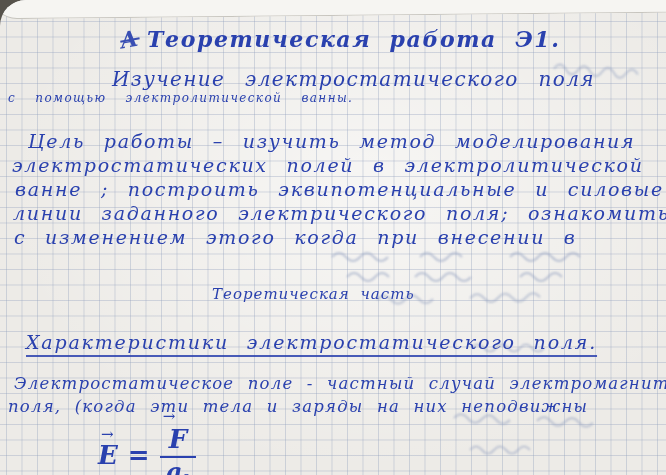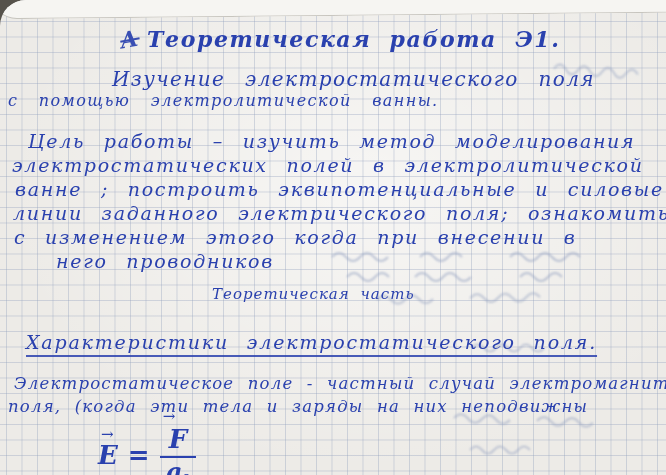--- a/index.html
+++ b/index.html
@@ -34,21 +34,21 @@
   .ink{color:#2a41ae;font-style:italic;position:absolute;white-space:nowrap;z-index:5;}
   .title{
     top:26px;left:60px;width:560px;text-align:center;
     font-size:22px;letter-spacing:1.6px;word-spacing:9px;font-weight:bold;
   }
   .strike{
     display:inline-block;text-decoration:line-through;
     transform:rotate(-10deg);margin-right:8px;opacity:.92;
   }
   .sub1{top:67px;left:112px;font-size:20px;letter-spacing:1.4px;word-spacing:12px;}
-  .sub2{top:91px;left:8px;font-size:16px;letter-spacing:1.4px;word-spacing:14px;}
+  .sub2{top:91px;left:8px;font-size:12px;letter-spacing:1.4px;word-spacing:14px;}
   .goal{font-size:19px;letter-spacing:1.7px;word-spacing:11px;}
   .gl1{top:130px;left:20px;margin-left:8px;}
   .gl2{top:154px;left:12px;}
   .gl3{top:178px;left:15px;}
   .gl4{top:202px;left:13px;}
   .gl5{top:226px;left:14px;}
   .gl6{top:250px;left:56px;}
   .section-heading{top:285px;left:212px;font-size:15px;letter-spacing:1px;word-spacing:5px;}
   .subsection-heading{
     top:331px;left:26px;font-size:19px;letter-spacing:1.8px;word-spacing:10px;
@@ -118,21 +118,20 @@
     </div>
 
     <div class="ink sub1">Изучение электростатического поля</div>
     <div class="ink sub2">с помощью электролитической ванны.</div>
 
     <div class="ink goal gl1">Цель работы – изучить метод моделирования</div>
     <div class="ink goal gl2">электростатических полей в электролитической</div>
     <div class="ink goal gl3">ванне ; построить эквипотенциальные и силовые</div>
     <div class="ink goal gl4">линии заданного электрического поля; ознакомиться</div>
     <div class="ink goal gl5">с изменением этого когда при внесении в</div>
-    <div class="ink goal gl6">него проводников</div>
 
     <div class="ink section-heading">Теоретическая часть</div>
     <div class="ink subsection-heading">Характеристики электростатического поля.</div>
 
     <div class="ink def df1">Электростатическое поле - частный случай электромагнитного</div>
     <div class="ink def df2">поля, (когда эти тела и заряды на них неподвижны</div>
 
     <div class="ink formula">
       <span class="vec">E</span>
       <span>=</span>

